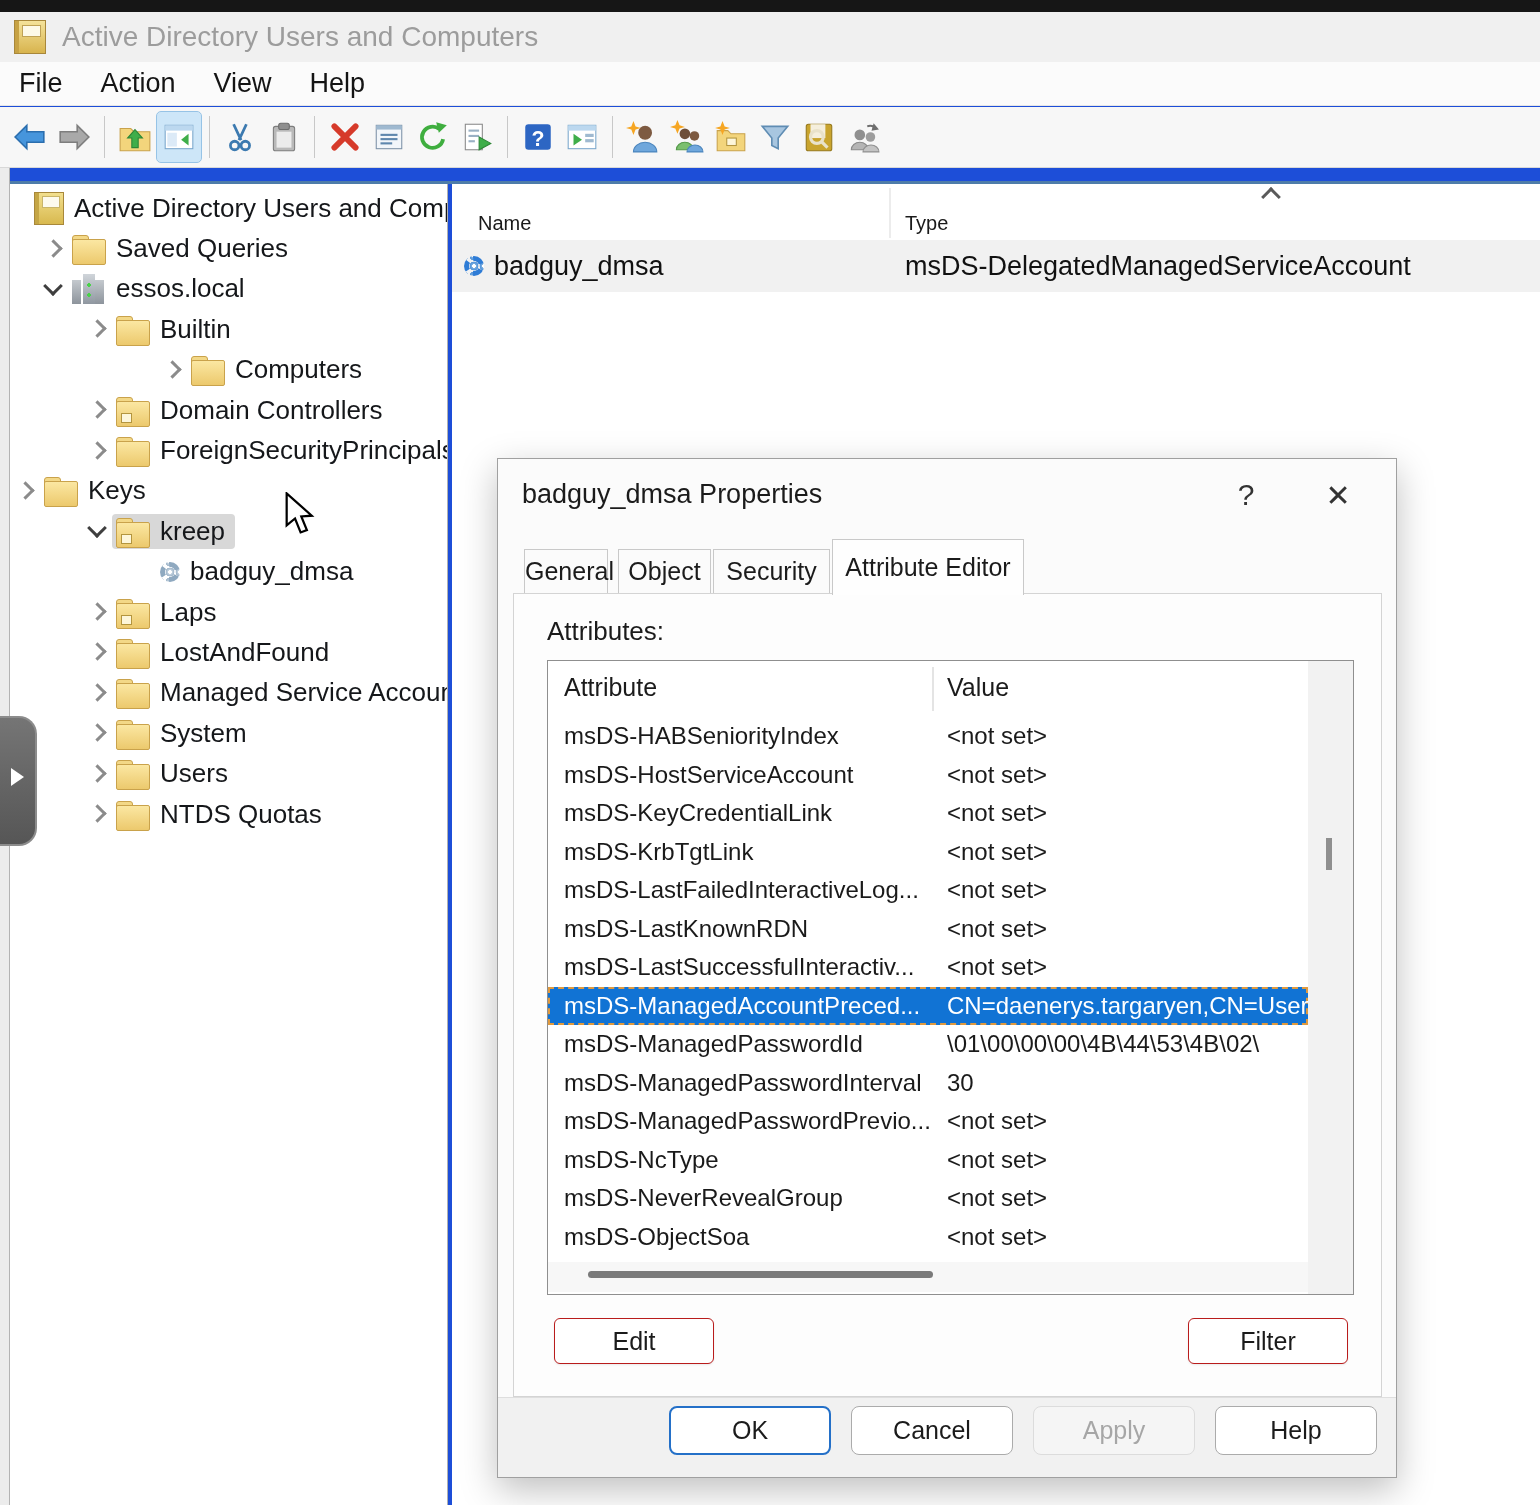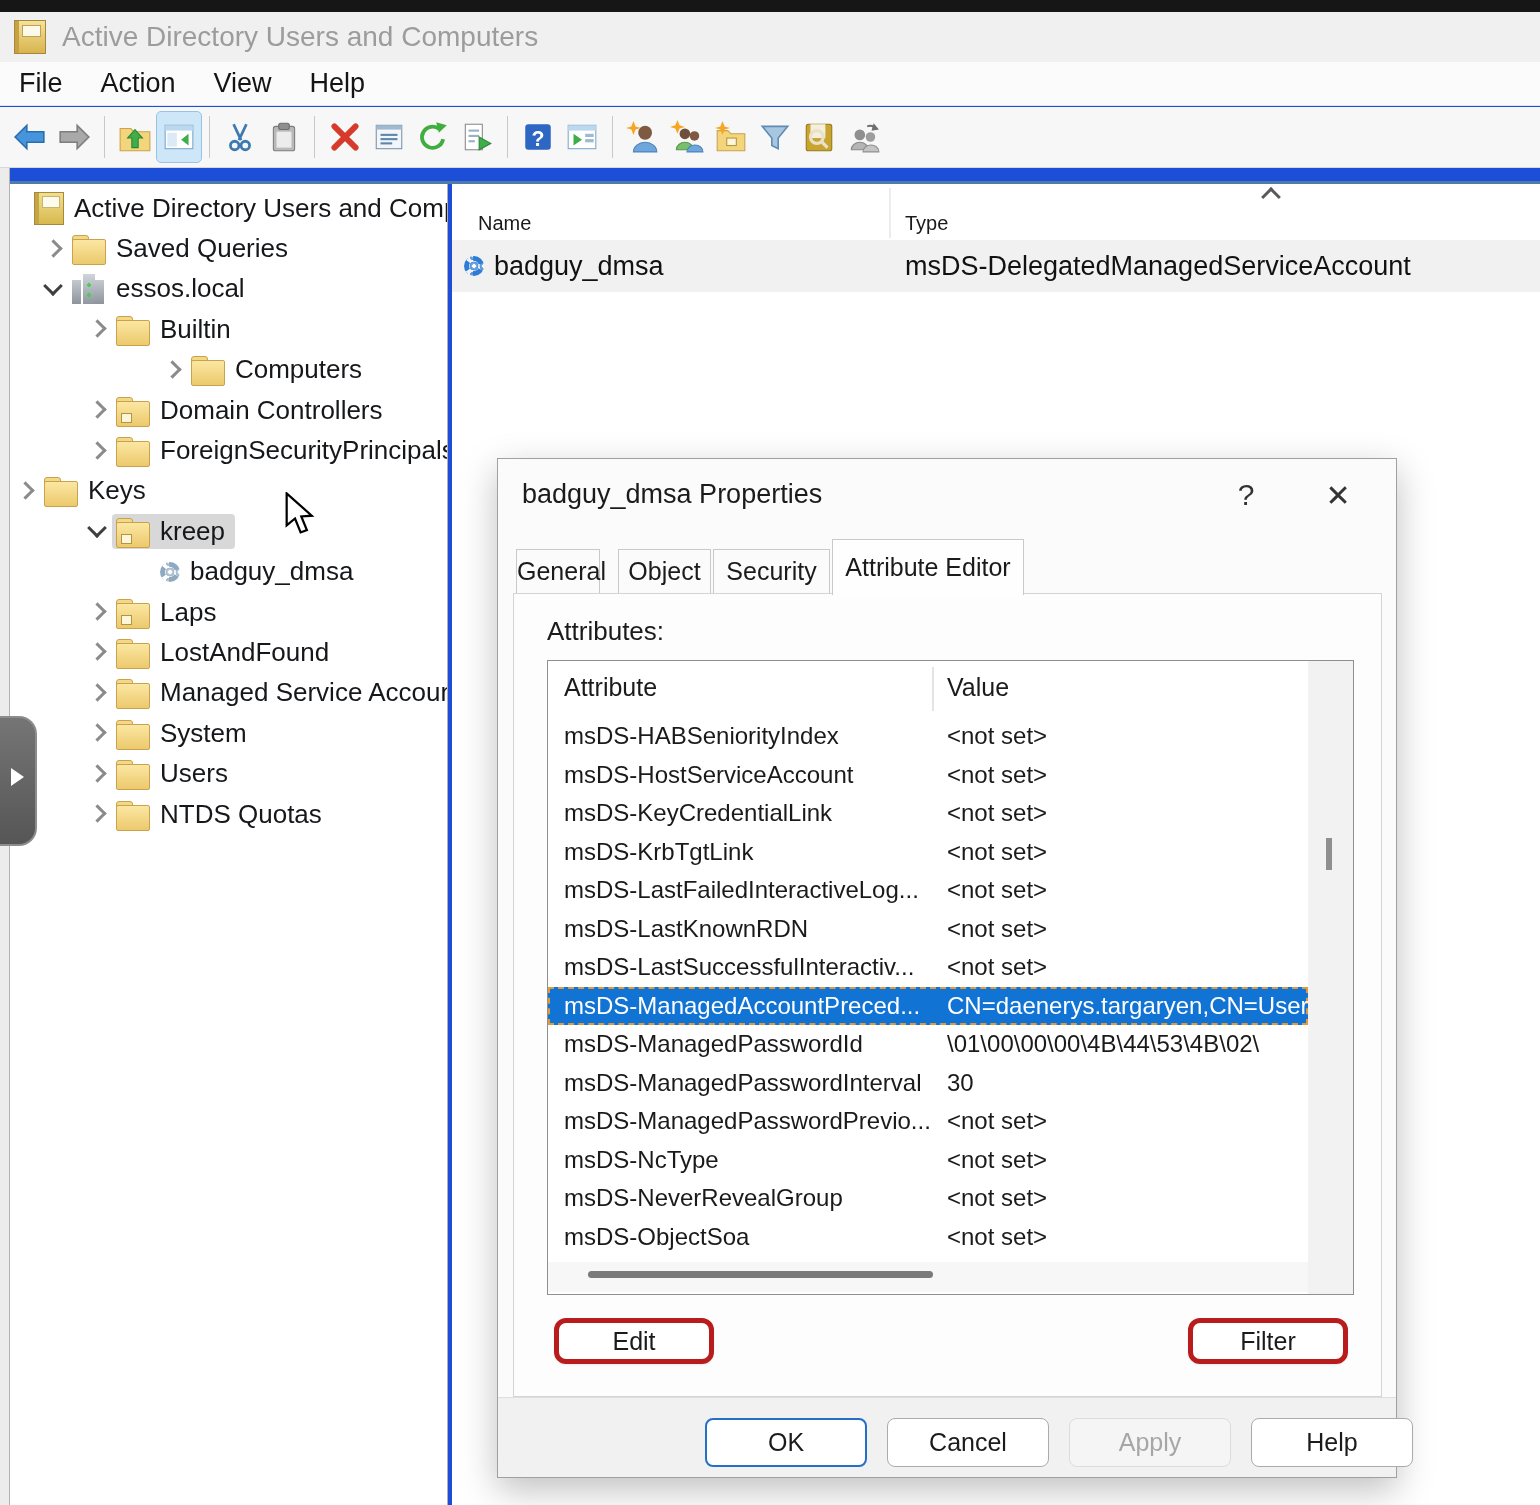--- a/index.html
+++ b/index.html
@@ -56,46 +56,46 @@
   #list-row .gear{margin-left:12px;}
   .cell-name{font-size:27px;color:#111;margin-left:10px;}
   .cell-type{font-size:27px;color:#111;position:absolute;left:453px;}
 
   
   #dialog{position:absolute;left:497px;top:458px;width:900px;height:1020px;background:#fbfbfb;border:1px solid #a0a0a0;box-shadow:0 12px 34px rgba(0,0,0,.25);}
   .dlg-title{position:absolute;left:24px;top:20px;font-size:27px;color:#1b1b1b;}
   .dlg-help{position:absolute;left:724px;top:14px;width:48px;height:44px;font-size:30px;color:#333;}
   .dlg-close{position:absolute;left:816px;top:14px;width:48px;height:44px;font-size:30px;color:#333;}
   .tab{position:absolute;top:90px;height:45px;background:#fbfbfb;border:1px solid #c9c9c9;font-size:25px;color:#1b1b1b;}
-  .tab.t0{left:18px;width:84px;text-align:right;}
+  .tab.t0{left:26px;width:84px;text-align:right;}
   .tab.t1{left:120px;width:93px;}
   .tab.t2{left:215px;width:117px;}
   .tab.active{top:80px;left:334px;width:192px;height:56px;background:#fefefe;border-bottom:none;z-index:3;}
   .tab-panel{position:absolute;left:15px;top:134px;width:869px;height:804px;background:#fdfdfd;border:1px solid #d4d4d4;z-index:2;padding-left:20px;}
   .attr-label{position:absolute;left:33px;top:22px;font-size:26px;color:#1b1b1b;}
   .attr-box{position:absolute;left:33px;top:66px;width:807px;height:635px;background:#ffffff;border:1px solid #8f8f8f;}
   .grid-gutter{position:absolute;right:0;top:0;width:45px;height:633px;background:#f2f2f2;}
   .vthumb{position:absolute;left:18px;top:177px;width:6px;height:32px;background:#8f8f8f;}
   .grid-head{position:absolute;left:0;top:0;width:760px;height:56px;}
   .grid-head .h0{position:absolute;left:16px;top:12px;font-size:25px;color:#1b1b1b;}
   .grid-head .h1{position:absolute;left:399px;top:12px;font-size:25px;color:#1b1b1b;}
   .grid-head .hdiv{position:absolute;left:384px;top:6px;width:2px;height:44px;background:#e4e4e4;}
   #grid-rows{position:absolute;left:0;top:56px;width:760px;height:539px;overflow:hidden;}
   .grid-row{height:38.5px;display:flex;align-items:center;white-space:nowrap;position:relative;}
   .grid-row .a{position:absolute;left:16px;font-size:24px;color:#1a1a1a;}
   .grid-row .v{position:absolute;left:399px;font-size:24px;color:#1a1a1a;}
   .grid-row.sel{background:#1173d4;outline:2px dashed #e09a3e;outline-offset:-2px;}
   .grid-row.sel .a,.grid-row.sel .v{color:#ffffff;}
   .hscroll{position:absolute;left:0;top:601px;width:760px;height:30px;background:#f7f7f7;}
   .hthumb{position:absolute;left:40px;top:9px;width:345px;height:7px;background:#7a7a7a;border-radius:4px;}
-  .btn{background:#ffffff;border:5px solid #b91c1c;border-radius:12px;font-size:25px;color:#1b1b1b;box-shadow:0 1px 2px rgba(0,0,0,.08);}
+  .btn{background:#ffffff;border:1px solid #b91c1c;border-radius:6px;font-size:25px;color:#1b1b1b;box-shadow:0 1px 2px rgba(0,0,0,.08);}
   .btn.edit{position:absolute;left:40px;top:724px;width:160px;height:46px;}
   .btn.filter{position:absolute;left:674px;top:724px;width:160px;height:46px;}
   .dlg-footer{position:absolute;left:0;top:938px;width:898px;height:80px;background:#f1f1f1;border-top:1px solid #dedede;}
-  .fbtn{position:absolute;top:20px;height:49px;width:162px;background:#ffffff;border:1px solid #ababab;border-radius:8px;font-size:25px;color:#1b1b1b;margin-left:36px;}
+  .fbtn{position:absolute;top:8px;height:49px;width:162px;background:#ffffff;border:1px solid #ababab;border-radius:8px;font-size:25px;color:#1b1b1b;}
   .fbtn.ok{left:171px;border:2.5px solid #2470c8;}
   .fbtn.cancel{left:353px;}
   .fbtn.apply{left:535px;background:#f5f5f5;border-color:#dcdcdc;color:#a6a6a6;}
   .fbtn.help{left:717px;}
 
   #cursor{position:absolute;left:285px;top:492px;z-index:9;}
 </style>
 </head>
 <body>
 

